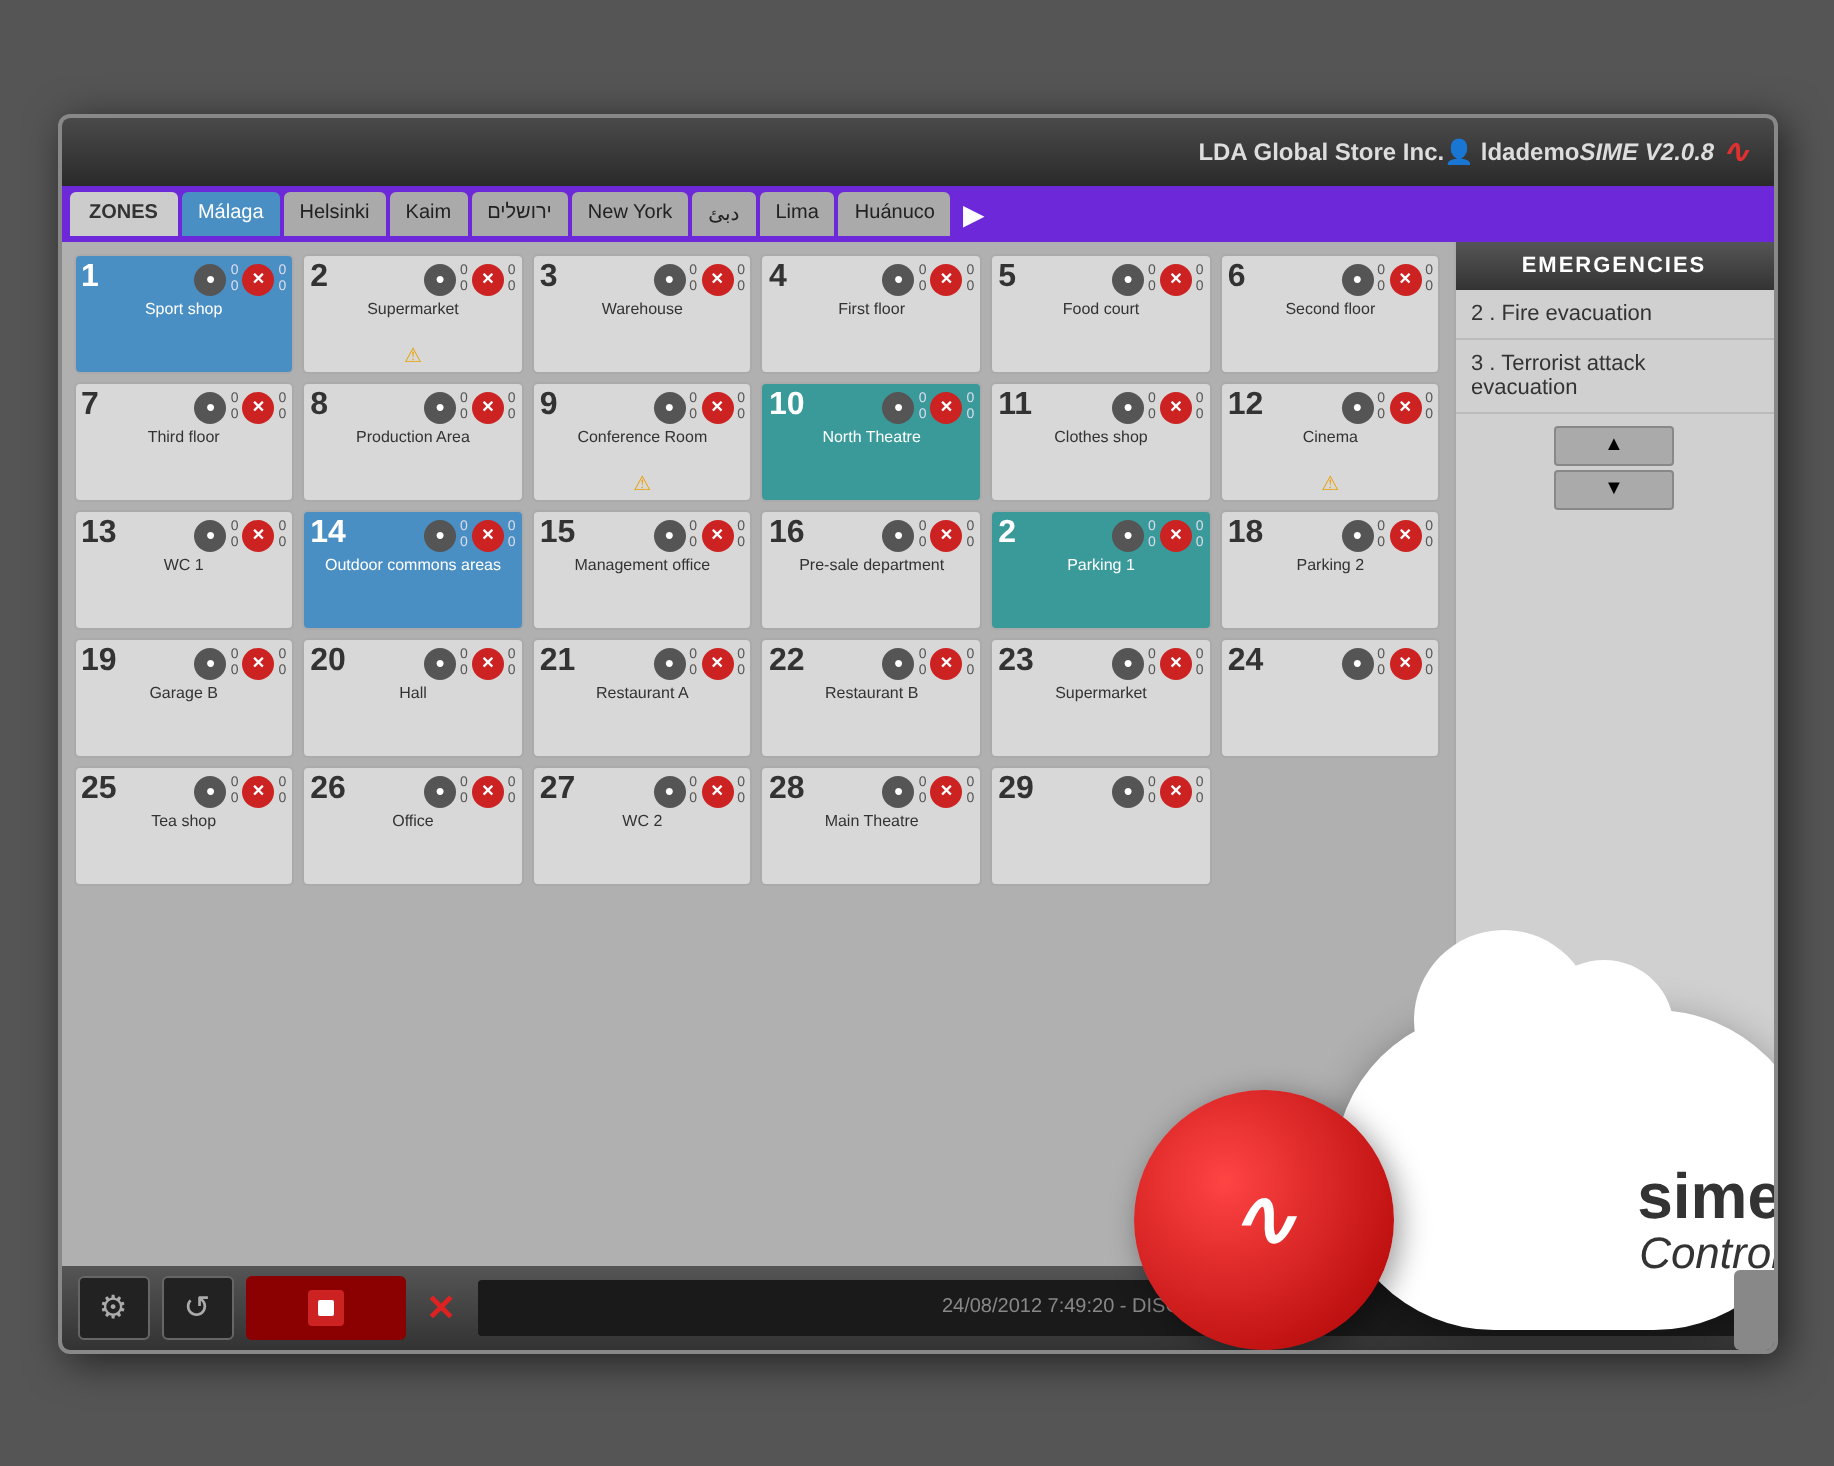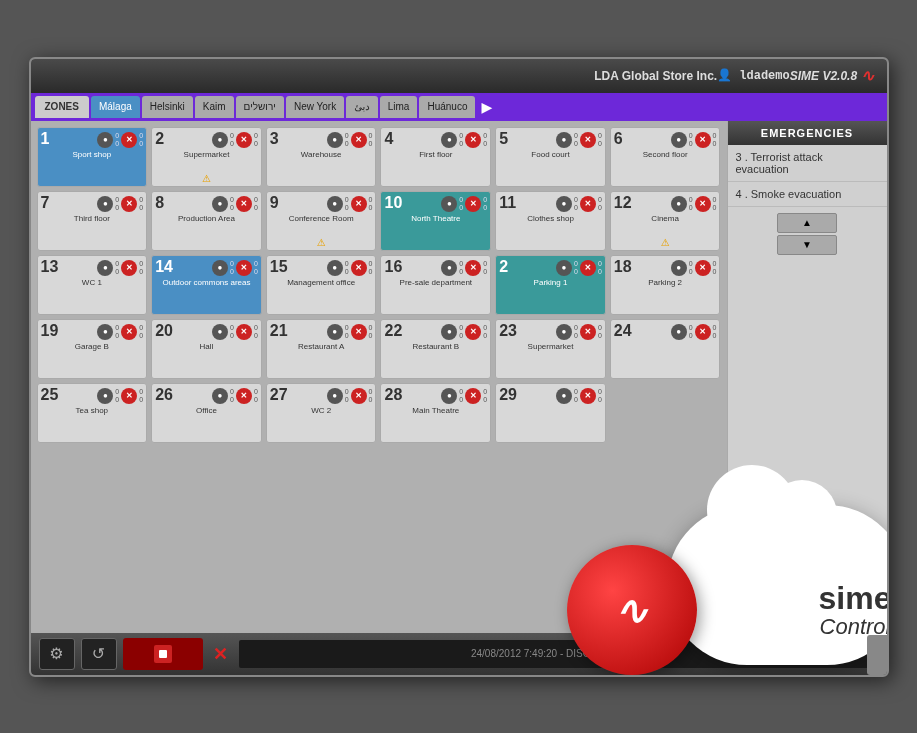--- a/index.html
+++ b/index.html
@@ -31,21 +31,21 @@
       height: 34px;
       display: flex;
       align-items: center;
       justify-content: flex-end;
       padding: 0 12px;
       color: white;
       font-size: 13px;
       font-weight: bold;
     }
     .header-title { color: #ddd; font-size: 12px; }
-    .header-user { color: #ddd; font-size: 12px; font-family: Liberation Mono, monospace; }
+    .header-user { color: #ddd; font-size: 12px; }
     .header-version { color: #ddd; font-size: 12px; display: flex; align-items: center; gap: 4px; font-style: italic; }
     .pulse-icon { color: #e03030; font-size: 16px; }
 
     
     .tabs-row {
       background: #6d28d9;
       height: 28px;
       display: flex;
       align-items: center;
       padding: 0 4px;
@@ -1000,22 +1000,22 @@
       </div>
     </div>
     <div class="zone-name"></div>
 
   </div>
         </div>
     </div>
 
     <div class="emergencies-panel">
       <div class="emergencies-header">EMERGENCIES</div>
+      <div class="emergency-item">2 . Fire evacuation</div>
       <div class="emergency-item">3 . Terrorist attack<br>evacuation</div>
-      <div class="emergency-item">4 . Smoke evacuation</div>
       <div class="emergencies-nav">
         <div class="nav-arrow">▲</div>
         <div class="nav-arrow">▼</div>
       </div>
     </div>
   </div>
 
   <div class="bottom-bar">
     <div class="bottom-btn">⚙</div>
     <div class="bottom-btn">↺</div>

